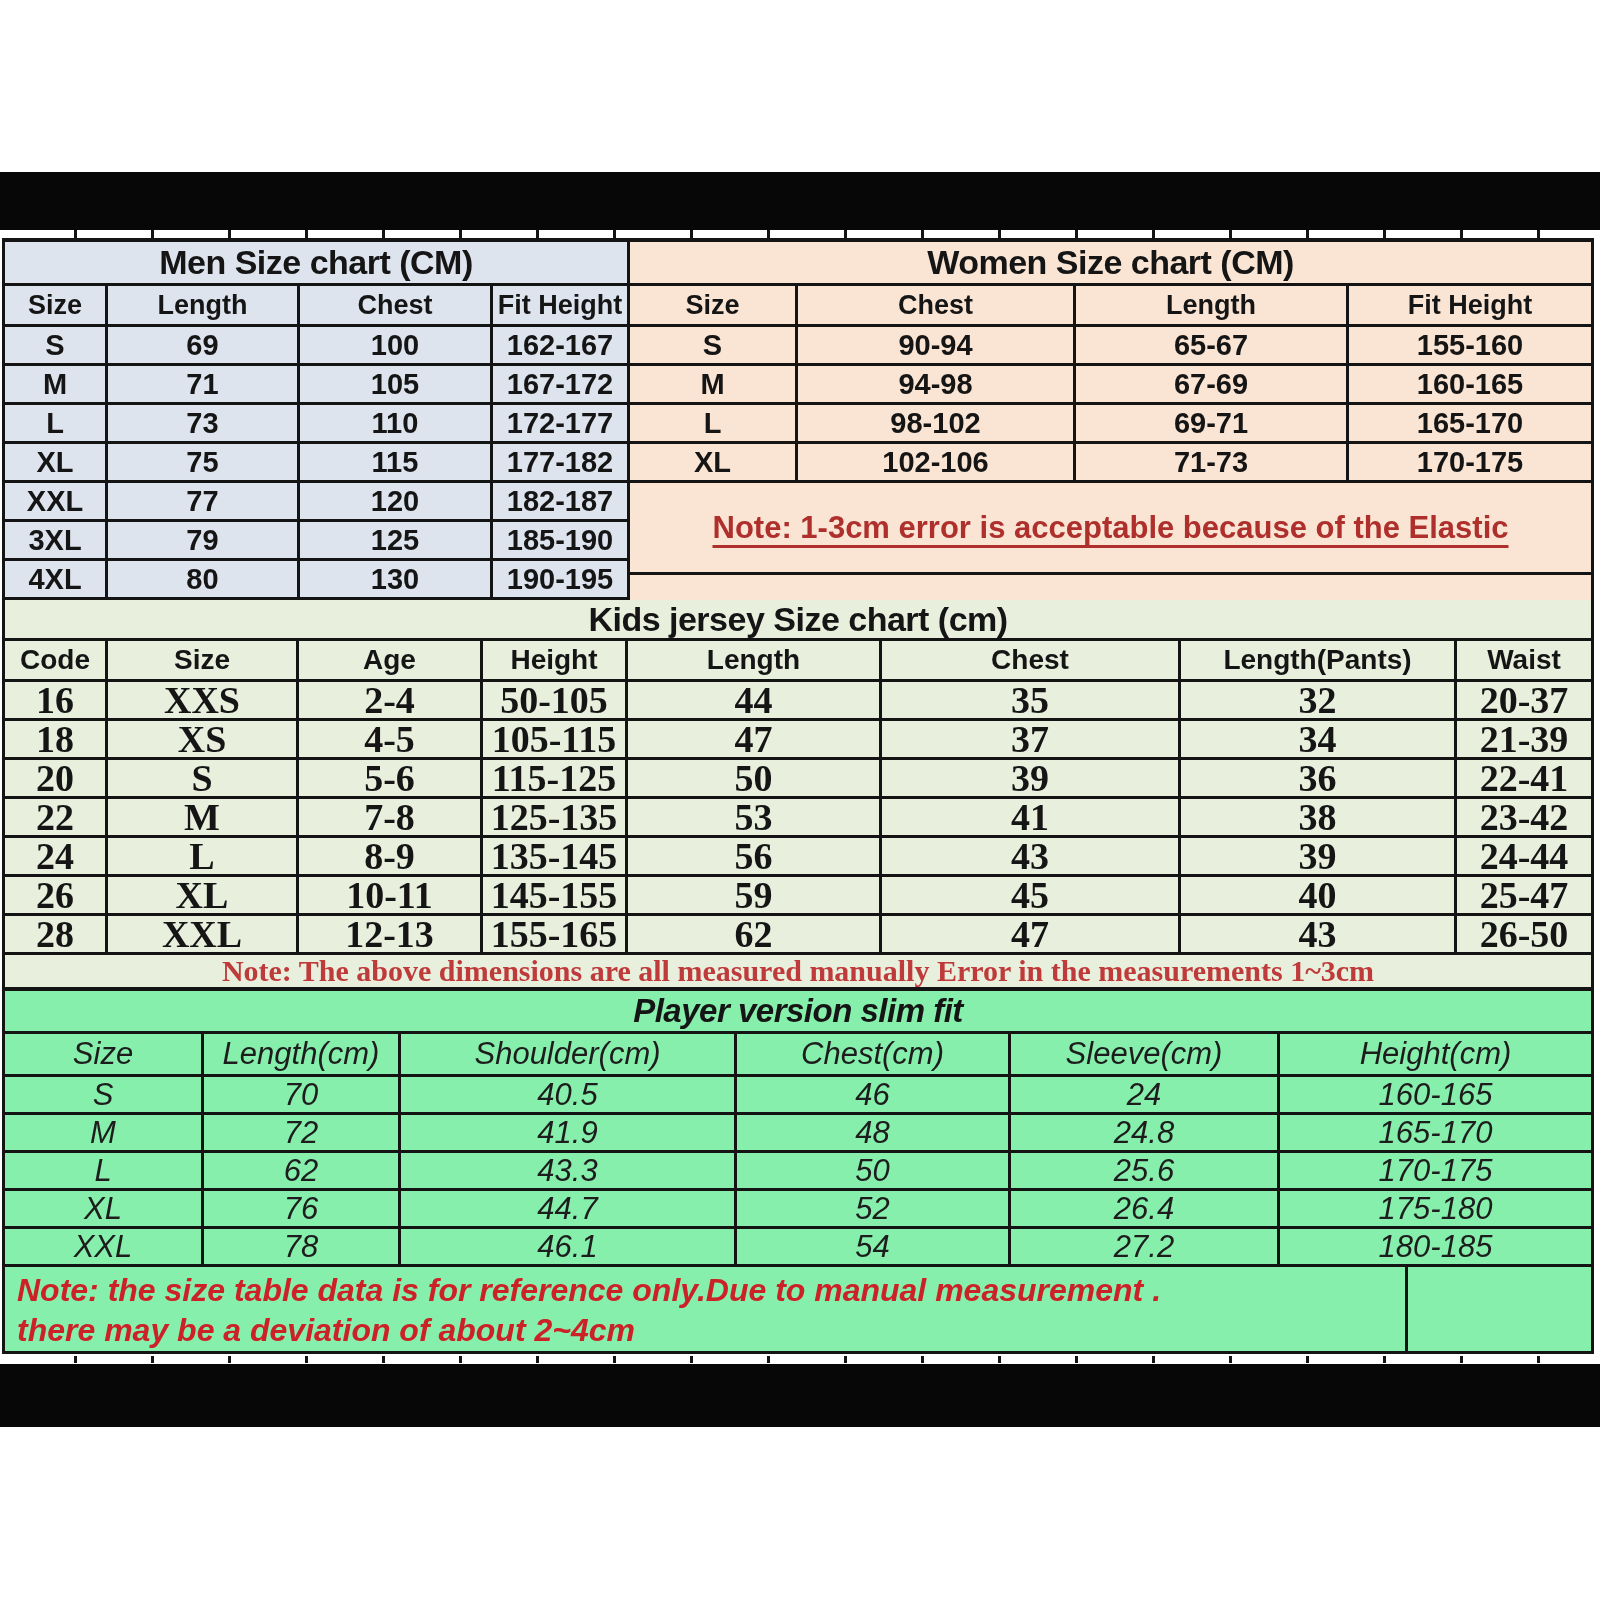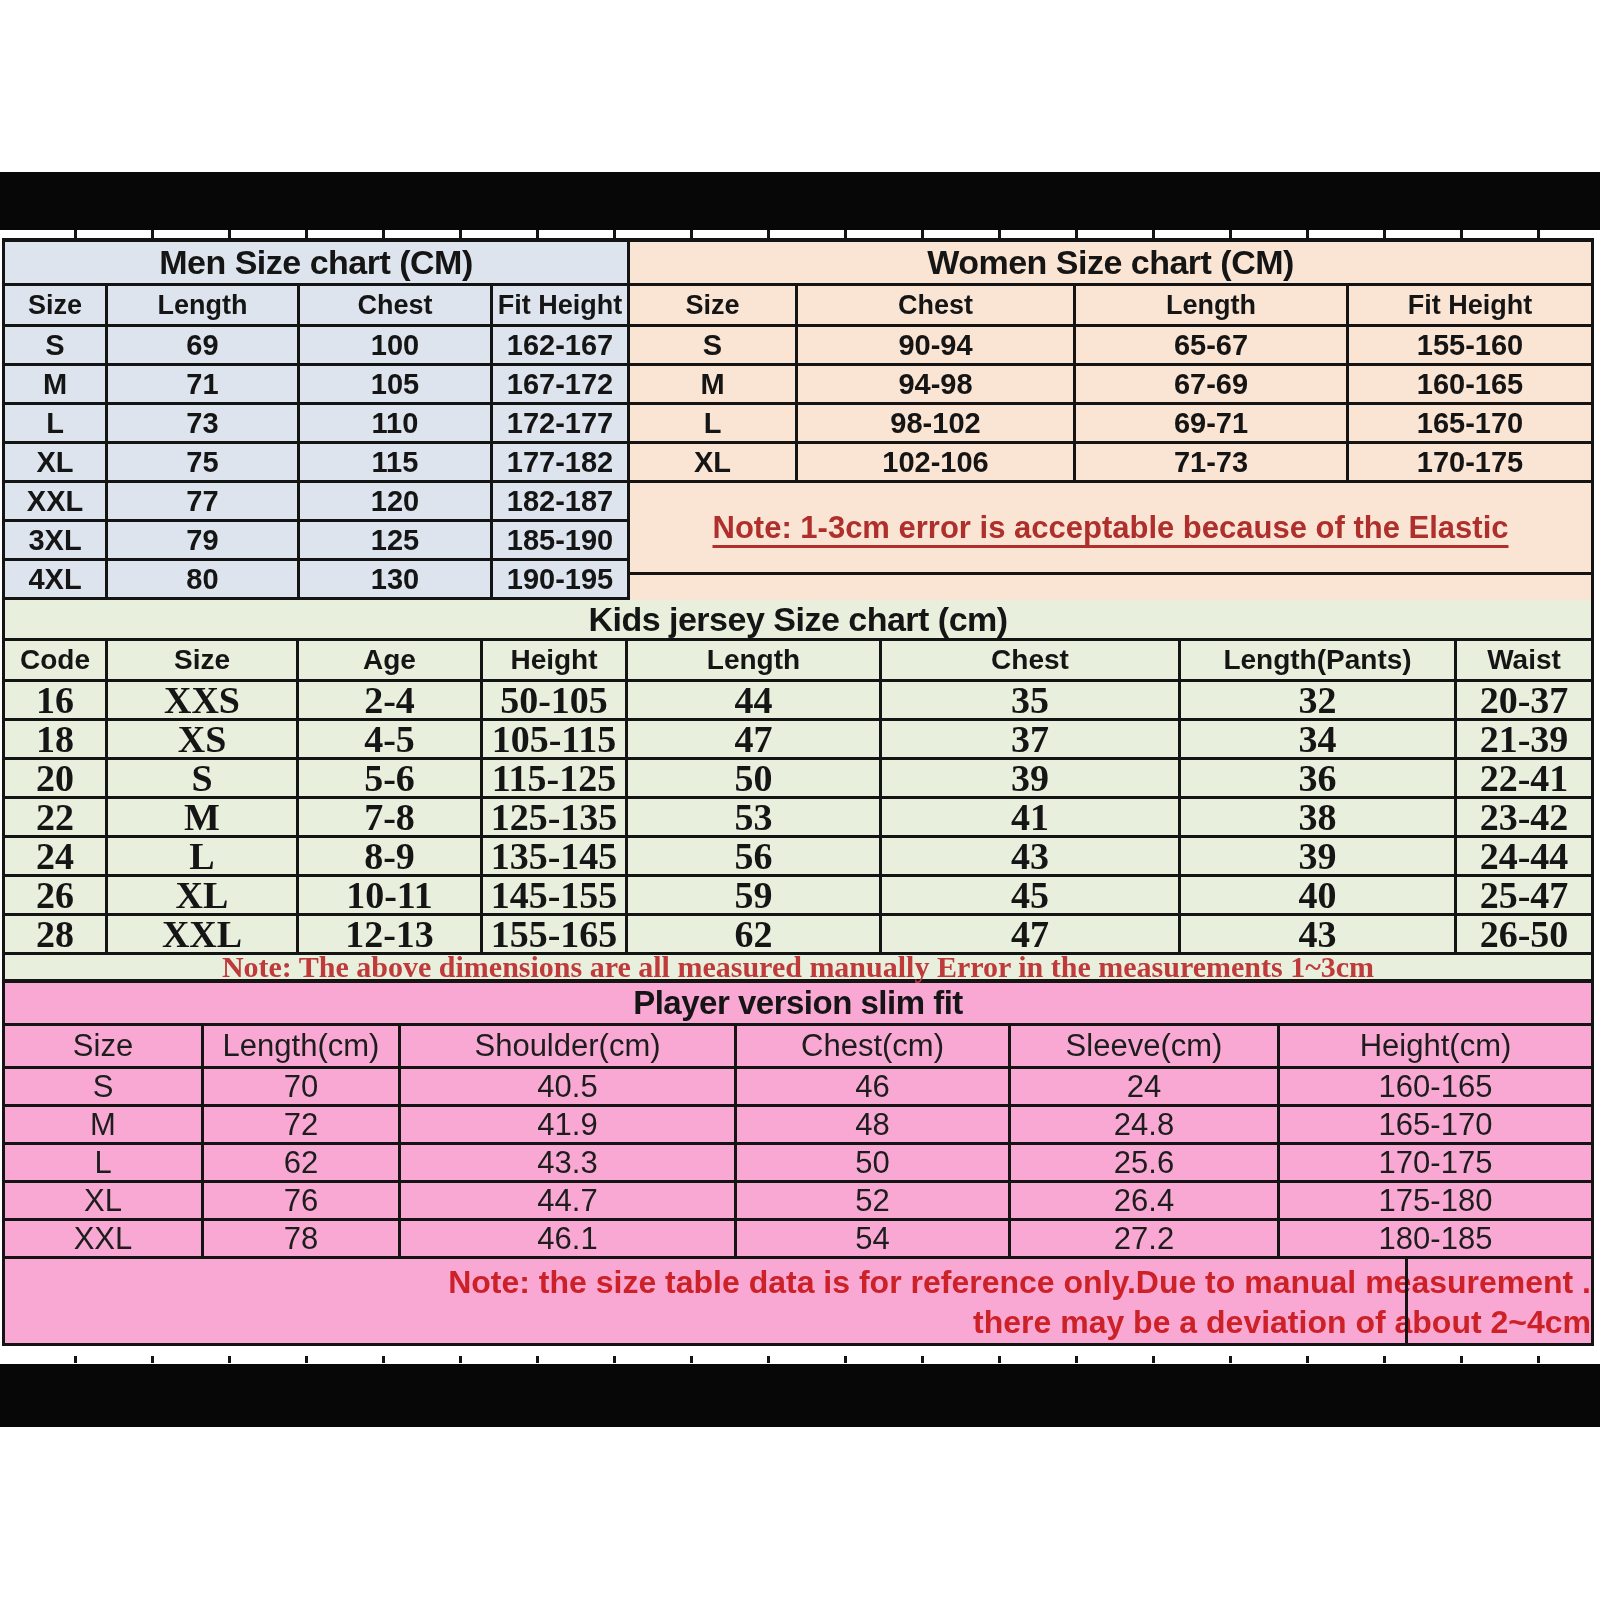--- a/index.html
+++ b/index.html
@@ -9,29 +9,29 @@
   .blackbar{position:absolute;left:0;width:1600px;background:#070707;}
   #bar-top{top:172px;height:58px;}
   #bar-bottom{top:1364px;height:63px;}
 
   .tickstrip{position:absolute;left:0;width:1600px;height:8px;background:
       repeating-linear-gradient(90deg,#ffffff 0px,#ffffff 74px,#141414 74px,#141414 77px);}
   #ticks-top{top:230px;}
   #ticks-bottom{top:1356px;height:7px;}
 
   #tables{position:absolute;left:2px;top:238px;width:1592px;
-          border:3px solid #141414;border-top-width:4px;box-sizing:border-box;text-align:right;}
+          border:3px solid #141414;border-top-width:4px;box-sizing:border-box;}
 
   .band{display:block;}
   .flexband{display:flex;}
 
   .men-bg{background:#dee4ee;}
   .women-bg{background:#fae5d4;}
   .kids-bg{background:#e9efdd;}
-  .player-bg{background:#f9a8d4;}
+  .player-bg{background:#86efac;font-style:italic;}
 
   .men{width:625px;border-right:3px solid #141414;box-sizing:border-box;}
   .women{flex:1;}
 
   .ttitle{display:flex;align-items:center;justify-content:center;
           font-weight:bold;font-size:34px;letter-spacing:-0.5px;
           border-bottom:3px solid #141414;box-sizing:border-box;}
   .r-title{height:44px;}
   .r-title2{height:41px;}
   .r-title3{height:43px;}
@@ -57,21 +57,21 @@
   .kids-data{font-family:"Liberation Serif",serif;font-weight:bold;font-size:38px;}
   .player-head{font-weight:normal;font-size:31px;color:#1d1d1d;}
   .player-data{font-weight:normal;font-size:31px;color:#1d1d1d;}
   .player-title{font-size:33px;}
 
   .note-cell-women{height:92px;border-bottom:3px solid #141414;box-sizing:border-box;
       display:flex;align-items:center;justify-content:center;}
   .note-women-text{color:#ae2f2b;font-weight:bold;font-size:31px;
       text-decoration:underline;text-decoration-thickness:3px;text-underline-offset:7px;}
 
-  .note-row-kids{height:28px;border-bottom:4px solid #141414;box-sizing:border-box;
+  .note-row-kids{height:36px;border-bottom:4px solid #141414;box-sizing:border-box;
       display:flex;align-items:center;justify-content:center;}
   .note-kids-text{font-family:"Liberation Serif",serif;font-weight:bold;font-size:30px;color:#bf3a3a;}
 
   .footer-note{position:relative;height:84px;box-sizing:border-box;
       padding:3px 0 4px 12px;line-height:40px;}
   .footer-note .line{color:#cc2127;font-weight:bold;font-size:32px;white-space:nowrap;}
   .footer-divider{position:absolute;top:0;bottom:0;left:1400px;width:3px;background:#141414;}
 </style>
 </head>
 <body>

